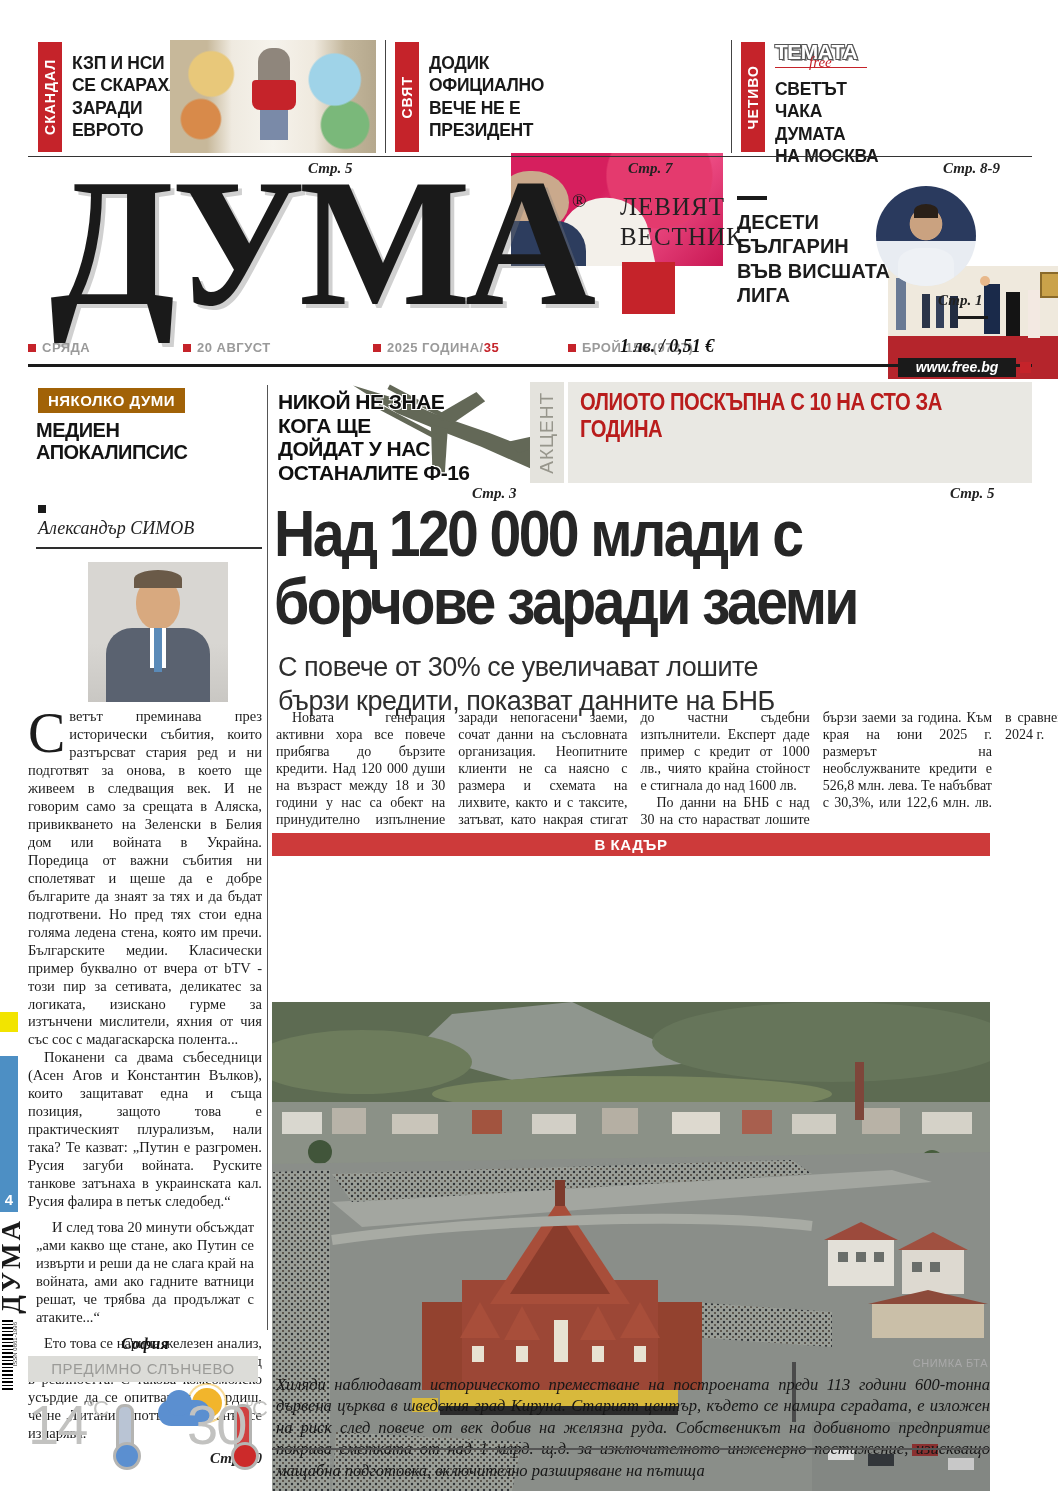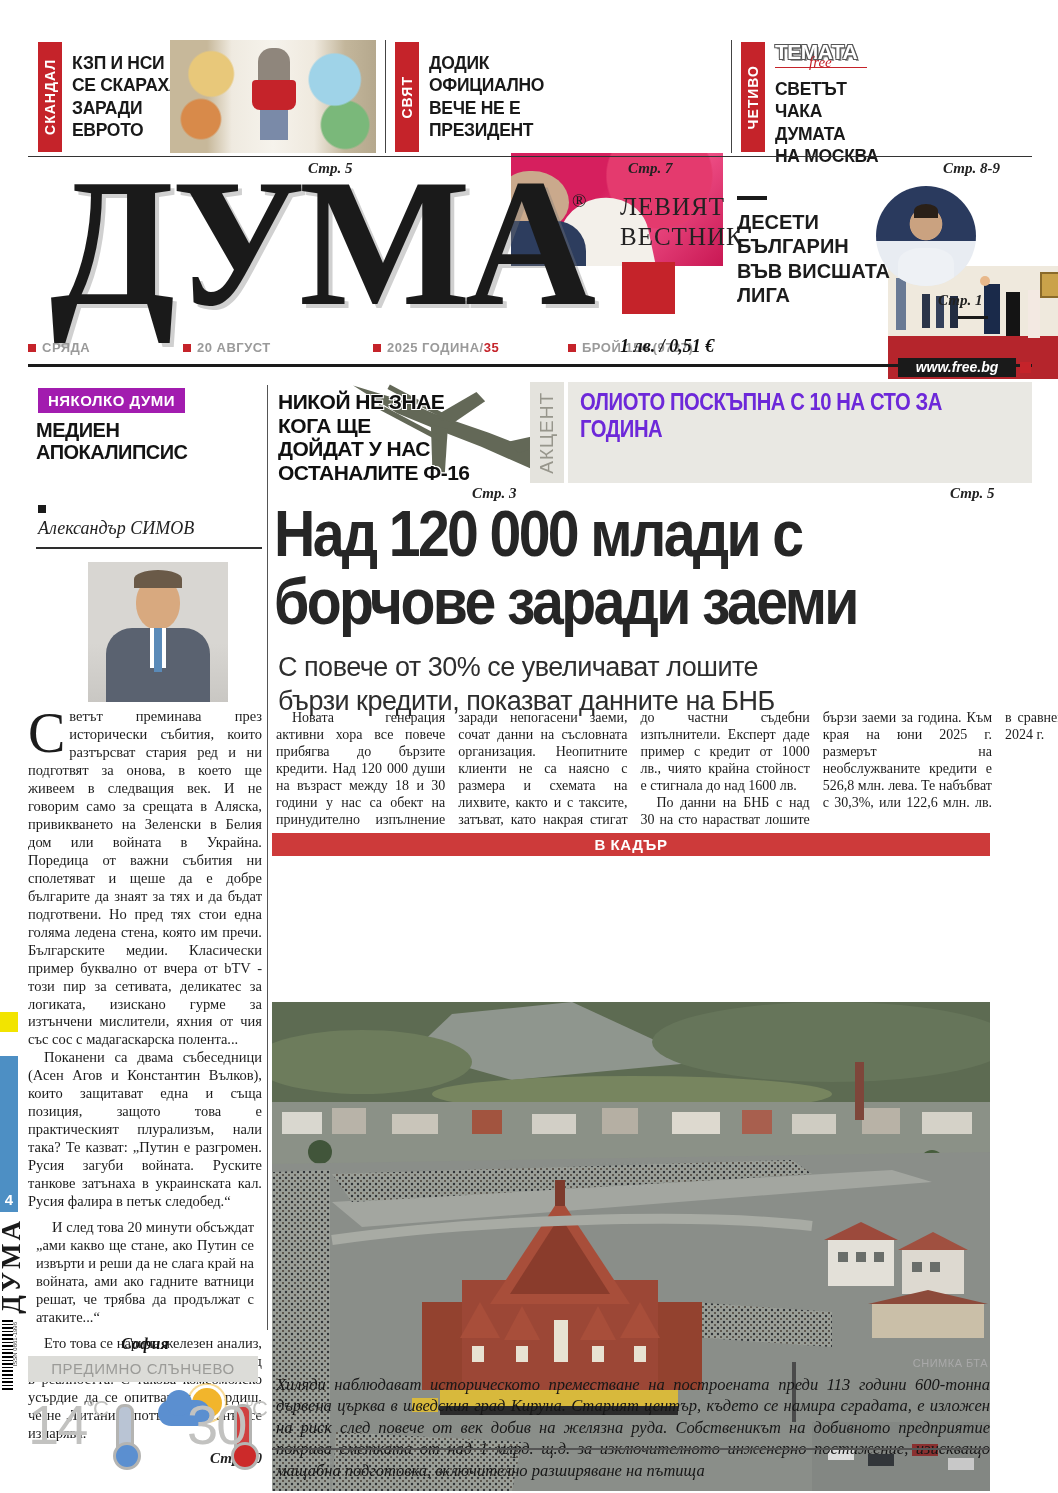--- a/index.html
+++ b/index.html
@@ -120,21 +120,21 @@
     <span class="abs datetxt" style="left:0;"><span class="dot-sq"></span><span>СРЯДА</span></span>
     <span class="abs datetxt" style="left:155px;"><span class="dot-sq"></span><span>20 АВГУСТ</span></span>
     <span class="abs datetxt" style="left:345px;"><span class="dot-sq"></span><span>2025 ГОДИНА/</span><span style="color:#c5232a;">35</span></span>
     <span class="abs datetxt" style="left:540px;"><span class="dot-sq"></span><span>БРОЙ 154 (9737)</span></span>
     <span class="abs serif" style="left:592px;top:-4px;font-style:italic;font-weight:bold;font-size:18px;color:#111;">1 лв. / 0,51 €</span>
   </div>
   <div class="abs" style="left:28px;top:364px;width:1004px;height:3px;background:#1a1a1a;"></div>
   <div class="abs" style="left:898px;top:358px;width:118px;height:19px;background:#1a1a1a;color:#fff;font-weight:bold;font-style:italic;font-size:14px;text-align:center;line-height:19px;">www.free.bg</div>
   <div class="abs" style="left:1020px;top:362px;width:11px;height:11px;background:#c5232a;"></div>
 
-  <div class="abs" style="left:38px;top:388px;background:#a21caf;color:#fff;font-weight:bold;font-size:15px;padding:4px 10px;letter-spacing:.5px;">НЯКОЛКО ДУМИ</div>
+  <div class="abs" style="left:38px;top:388px;background:#a16207;color:#fff;font-weight:bold;font-size:15px;padding:4px 10px;letter-spacing:.5px;">НЯКОЛКО ДУМИ</div>
   <div class="abs pre" style="left:36px;top:420px;font-weight:800;font-size:20px;line-height:1.08;letter-spacing:-0.5px;color:#141414;">МЕДИЕН
 АПОКАЛИПСИС</div>
   <div class="abs" style="left:38px;top:505px;width:8px;height:8px;background:#1a1a1a;"></div>
   <div class="abs serif" style="left:38px;top:518px;font-style:italic;font-size:18px;color:#222;">Александър СИМОВ</div>
   <div class="abs thinrule" style="left:36px;top:547px;width:226px;"></div>
 
   <div class="abs photo" style="left:88px;top:562px;width:140px;height:140px;background:linear-gradient(180deg,#d8d6d2 0 58%,#c9c7c3 100%);">
     <div class="abs" style="left:48px;top:16px;width:44px;height:52px;background:#d8a97f;border-radius:46% 46% 50% 50%;"></div>
     <div class="abs" style="left:46px;top:8px;width:48px;height:18px;background:#6a5a48;border-radius:50% 50% 0 0;"></div>
     <div class="abs" style="left:18px;top:66px;width:104px;height:74px;background:#5a6270;border-radius:26px 26px 0 0;"></div>
@@ -168,21 +168,21 @@
 КОГА ЩЕ
 ДОЙДАТ У НАС
 ОСТАНАЛИТЕ Ф-16</div>
   </div>
   <div class="abs pageref" style="left:472px;top:485px;">Стр. 3</div>
 
   <div class="abs" style="left:530px;top:382px;width:34px;height:101px;background:#e4e3dd;display:flex;align-items:center;justify-content:center;">
     <span style="transform:rotate(180deg);writing-mode:vertical-rl;color:#97968c;font-size:19px;letter-spacing:1px;">АКЦЕНТ</span>
   </div>
   <div class="abs" style="left:568px;top:382px;width:464px;height:101px;background:#e9e8e3;">
-    <div style="padding:7px 12px 0 12px;font-weight:800;font-size:23px;letter-spacing:-0.5px;color:#6d28d9;"><span class="cond">ОЛИОТО ПОСКЪПНА С 10 НА СТО ЗА ГОДИНА</span></div>
+    <div style="padding:7px 12px 0 12px;font-weight:800;font-size:23px;letter-spacing:-0.5px;color:#b91c1c;"><span class="cond">ОЛИОТО ПОСКЪПНА С 10 НА СТО ЗА ГОДИНА</span></div>
   </div>
   <div class="abs pageref" style="left:950px;top:485px;">Стр. 5</div>
 
   <div class="abs pre" style="left:274px;top:500px;width:720px;font-weight:800;font-size:65px;line-height:1.04;letter-spacing:-3px;color:#262626;"><span class="cond">Над 120 000 млади с
 борчове заради заеми</span></div>
   <div class="abs pre" style="left:278px;top:650px;font-size:27px;line-height:1.26;color:#2e2e2e;letter-spacing:-0.5px;">С повече от 30% се увеличават лошите
 бързи кредити, показват данните на БНБ</div>
 
   <div class="abs body-serif just" style="left:276px;top:710px;width:716px;height:122px;column-count:4;column-gap:13px;font-size:14px;line-height:1.21;">
     <p style="margin:0;text-indent:16px;">Новата генерация активни хора все повече прибягва до бързите кредити. Над 120 000 души на възраст между 18 и 30 години у нас са обект на принудително изпълнение заради непогасени заеми, сочат данни на съсловната организация. Неопитните клиенти не са наясно с размера и схемата на лихвите, както и с таксите, затъват, като накрая стигат до частни съдебни изпълнители. Експерт даде пример с кредит от 1000 лв., чиято крайна стойност е стигнала до над 1600 лв.</p>

